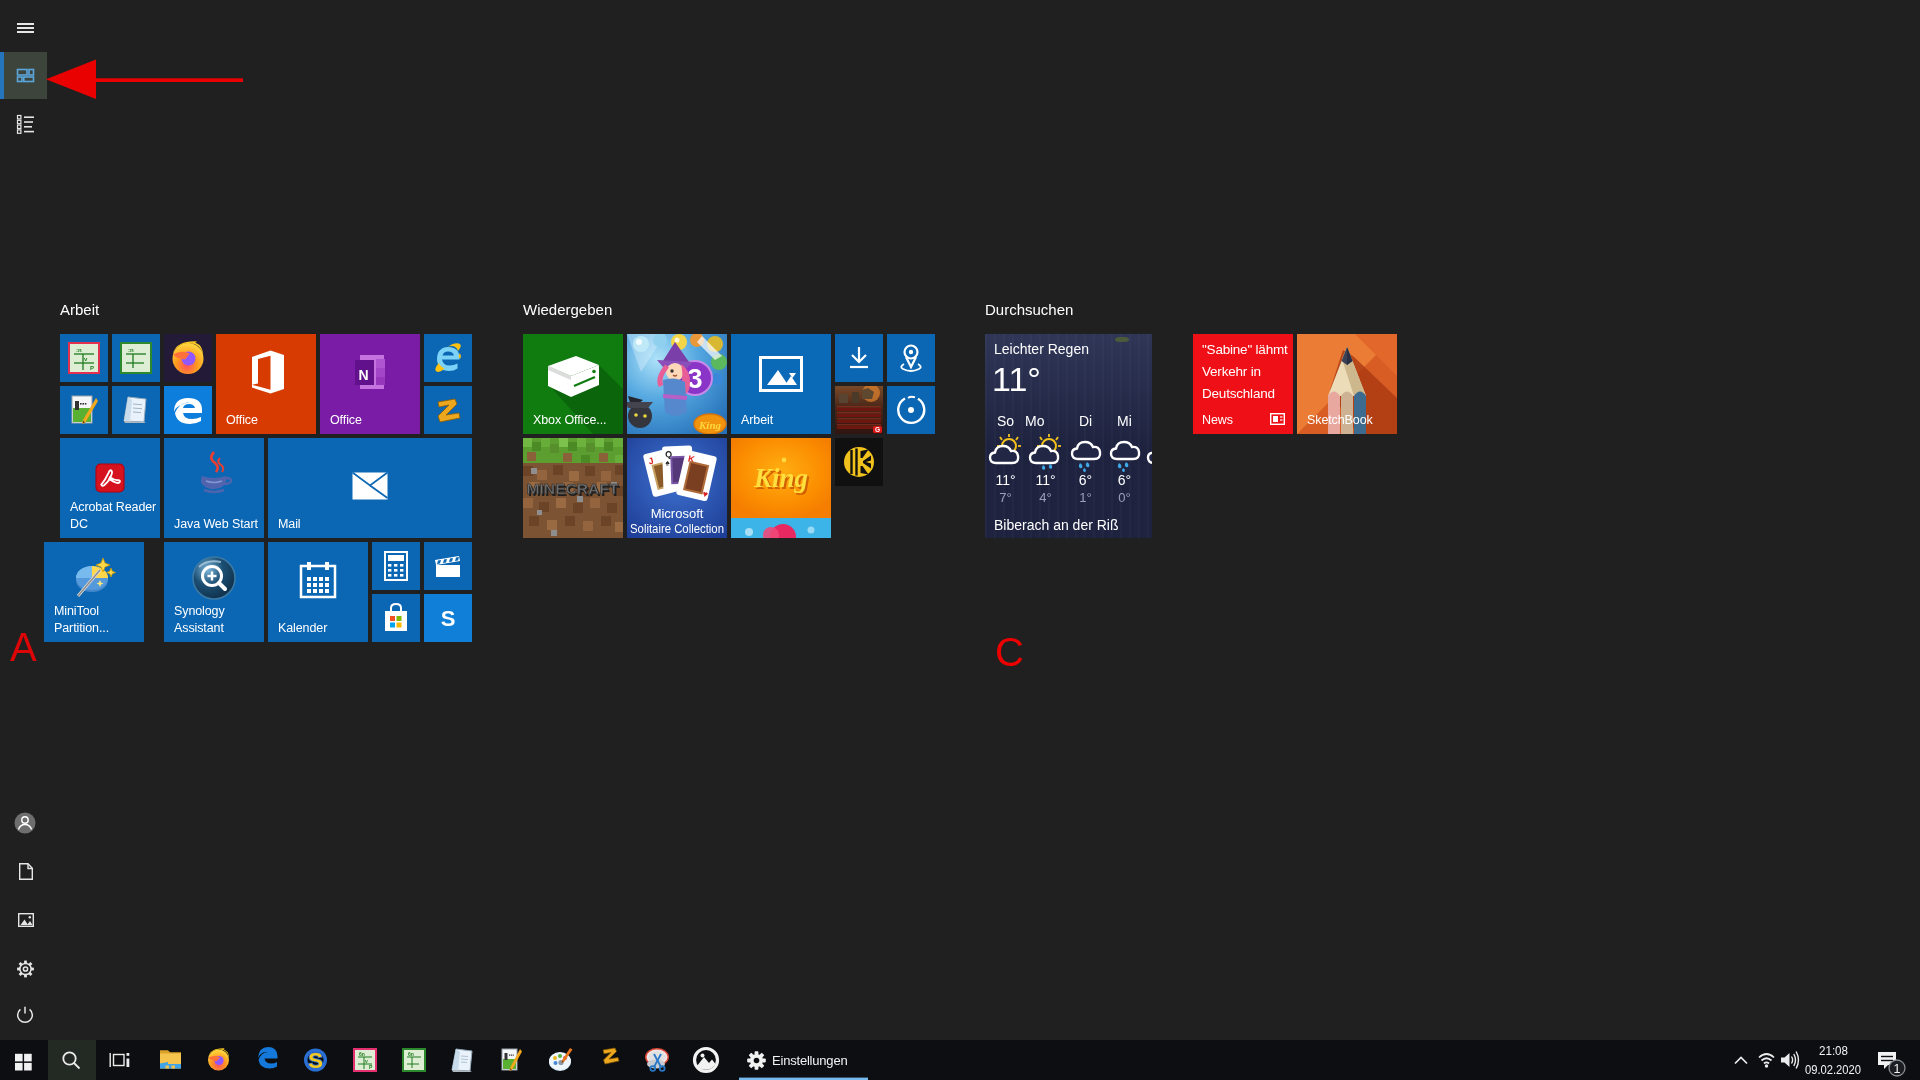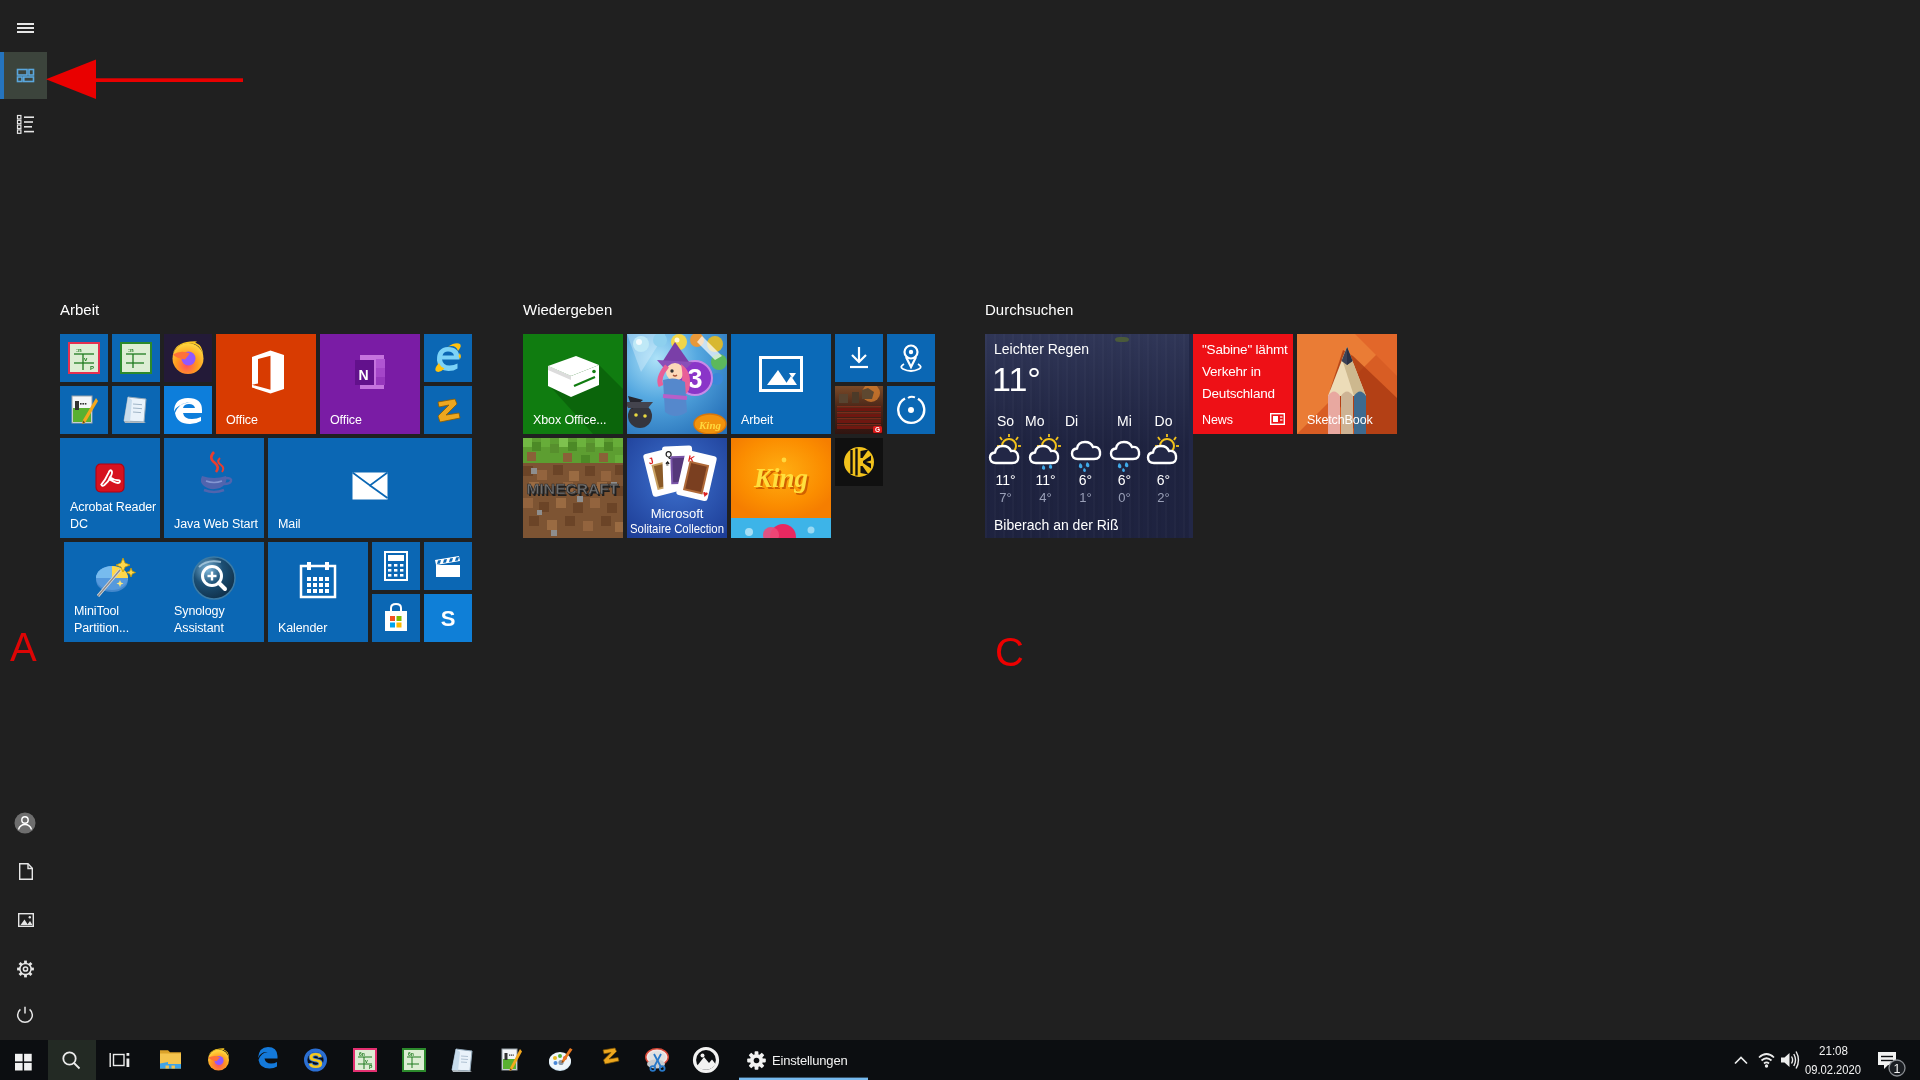--- a/index.html
+++ b/index.html
@@ -2,21 +2,21 @@
 <html><head>
 <meta charset="utf-8">
 <style>
 html,body{margin:0;padding:0}
 body{width:1920px;height:1080px;background:#202020;font-family:"Liberation Sans",sans-serif;position:relative;overflow:hidden}
 .abs{position:absolute}
 .tile{position:absolute;background:#0b67b4;overflow:hidden}
 .sm{width:48px;height:48px}
 .md{width:100px;height:100px}
 .wd{width:204px;height:100px}
-.lg{width:208px;height:204px}
+.lg{width:167px;height:204px}
 .lbl{position:absolute;left:10px;bottom:5px;color:#fff;font-size:12.5px;line-height:17px;white-space:nowrap;letter-spacing:-0.1px}
 .ttl{position:absolute;color:#fff;font-size:15px;font-weight:400}
 .cic{position:absolute;left:50%;top:50%;transform:translate(-50%,-50%)}
 .ic2{position:absolute;left:50%;top:38px;transform:translate(-50%,-50%)}
 </style>
 </head>
 <body>
 
 <svg class="abs" style="left:0;top:0" width="260" height="140">
 
@@ -190,21 +190,21 @@
 
 <div class="tile wd" style="left:268px;top:438px">
  <svg class="cic" style="top:48px" width="36" height="28" viewBox="0 0 36 28">
   <rect x="0.5" y="0.5" width="35" height="27" fill="#fff"></rect>
   <path d="M0.5 0.5 L18 13.5 L35.5 0.5" fill="none" stroke="#0b67b4" stroke-width="1.8"></path>
   <path d="M18 13.5 L35.5 26" fill="none" stroke="#0b67b4" stroke-width="1.8"></path>
  </svg>
  <div class="lbl">Mail</div>
 </div>
 
-<div class="tile md" style="left:64px;top:542px">
+<div class="tile md" style="left:44px;top:542px">
  <svg class="ic2" style="top:36px" width="48" height="48" viewBox="0 0 48 48">
   <ellipse cx="22" cy="26" rx="16" ry="12" fill="#4488cc"></ellipse>
   <path d="M22 14 A16 12 0 0 1 38 26 L22 26 Z" fill="#f3c937"></path>
   <ellipse cx="22" cy="24" rx="16" ry="12" fill="#5599dd"></ellipse>
   <path d="M22 12 A16 12 0 0 1 38 24 L22 24 Z" fill="#ffd84a"></path>
   <path d="M22 12 A16 12 0 0 0 6 24 L22 24 Z" fill="#77bbee"></path>
   <line x1="8" y1="42" x2="30" y2="16" stroke="#d8d8d8" stroke-width="3"></line>
   <line x1="8" y1="42" x2="30" y2="16" stroke="#8a8a8a" stroke-width="1.2"></line>
   <path d="M33 4 L35 9 L40 11 L35 13 L33 18 L31 13 L26 11 L31 9 Z" fill="#ffd84a" stroke="#c79a00" stroke-width="0.8"></path>
   <path d="M41 14 L42.3 17.2 L45.5 18.5 L42.3 19.8 L41 23 L39.7 19.8 L36.5 18.5 L39.7 17.2 Z" fill="#ffd84a" stroke="#c79a00" stroke-width="0.8"></path>
@@ -564,21 +564,21 @@
 
 <div class="tile lg" style="left:985px;top:334px;background:#222746">
  <div class="abs" style="left:0;top:0;width:204px;height:204px;background:repeating-linear-gradient(90deg,rgba(255,255,255,0.022) 0 2px,rgba(0,0,0,0.035) 2px 5px,rgba(255,255,255,0) 5px 9px);"></div>
  <div class="abs" style="left:0;top:0;width:204px;height:204px;background:linear-gradient(180deg,rgba(90,100,140,0.25),rgba(10,12,30,0.15) 55%)"></div>
  <div class="abs" style="left:130px;top:3px;width:14px;height:5px;background:#4a5a3a;border-radius:40%/60%"></div>
  <div class="abs" style="left:9px;top:7px;color:#fff;font-size:14px">Leichter Regen</div>
  <div class="abs" style="left:7px;top:26px;color:#fff;font-size:34px;font-weight:300">11°</div>
  <div class="abs" style="left:0;top:79px;width:204px;color:#fff">
    <div style="position:absolute;left:0;width:41px;text-align:center;font-size:14px">So</div>
    <div style="position:absolute;left:40px;width:41px;text-align:left;font-size:14px">Mo</div>
-   <div style="position:absolute;left:80px;width:41px;text-align:left;font-size:14px">Di</div>
+   <div style="position:absolute;left:80px;width:41px;text-align:center;font-size:14px">Di</div>
    <div style="position:absolute;left:119px;width:41px;text-align:center;font-size:14px">Mi</div>
    <div style="position:absolute;left:158px;width:41px;text-align:center;font-size:14px">Do</div>
  </div>
  <svg class="abs" style="left:0;top:98px" width="204" height="42" viewBox="0 0 204 42">
   <g id="suncloud">
    <circle cx="24" cy="14" r="7" fill="none" stroke="#f2c21c" stroke-width="2"></circle>
    <g stroke="#f2c21c" stroke-width="1.8">
           <line x1="24" y1="2" x2="24" y2="5"></line>
           <line x1="33" y1="5" x2="31" y2="8"></line>
           <line x1="15" y1="5" x2="17" y2="8"></line>

